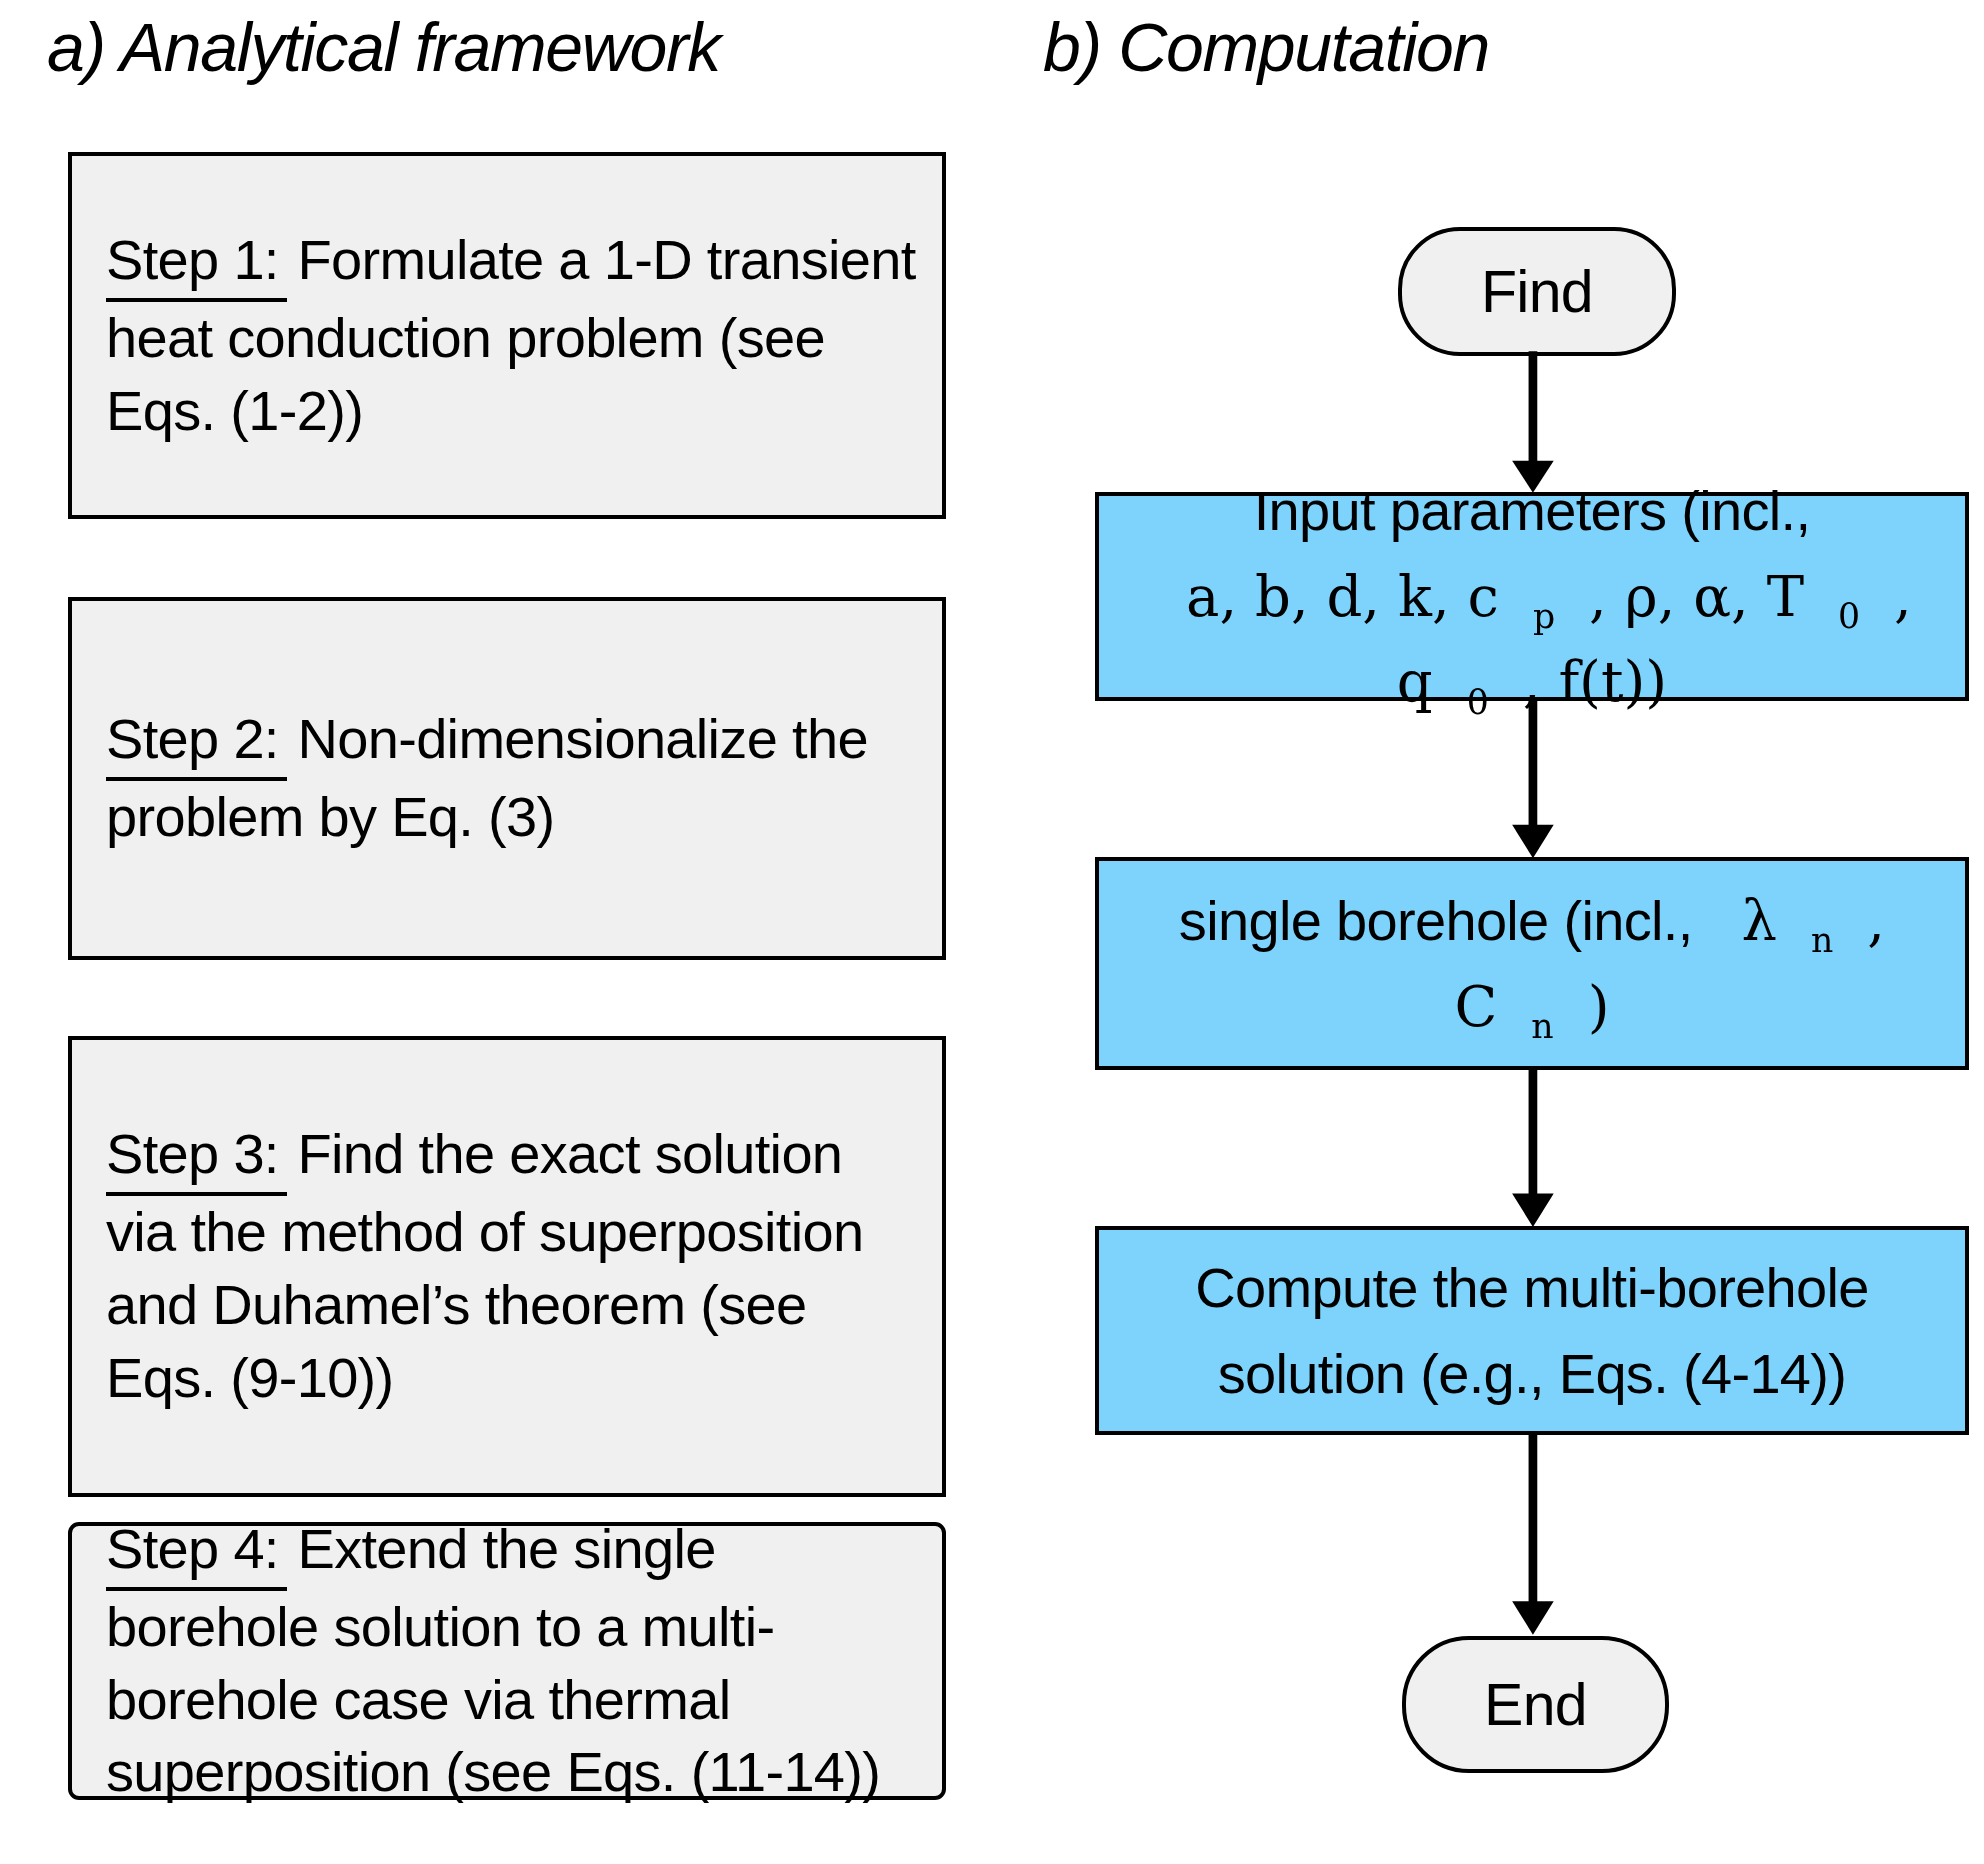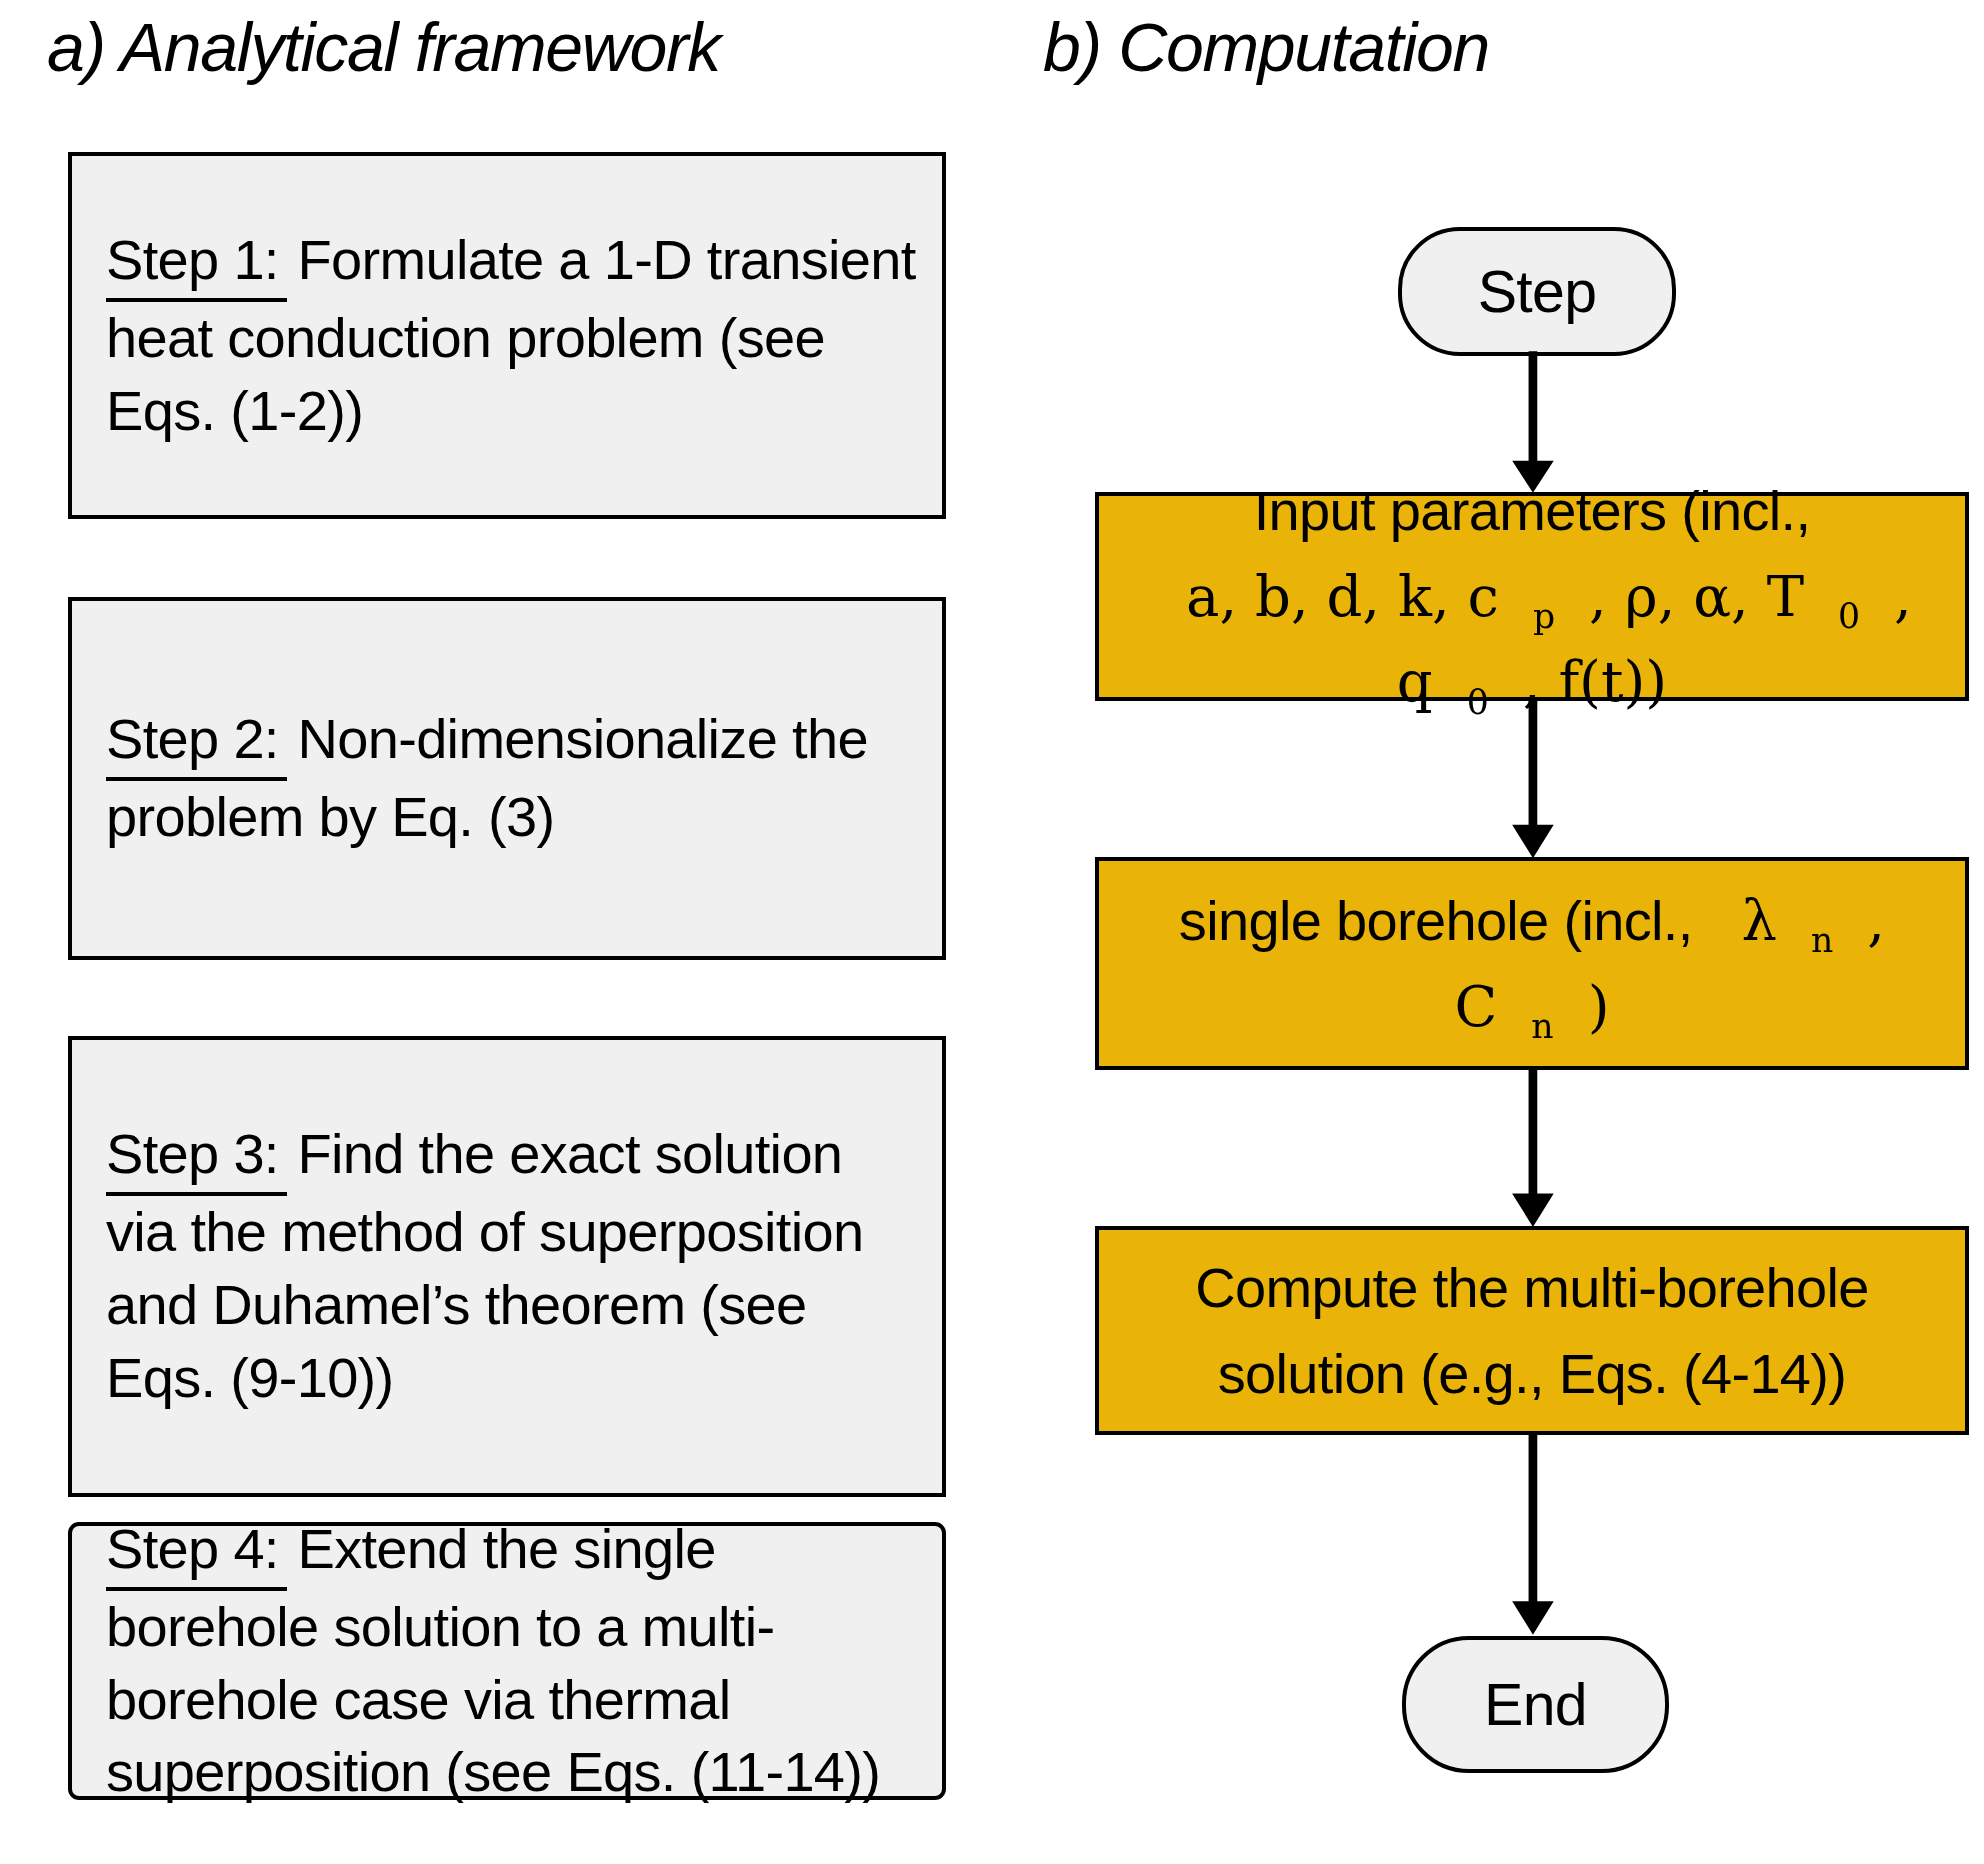--- a/index.html
+++ b/index.html
@@ -30,21 +30,21 @@
   .step-text{margin:0;}
   .step-label{
     font-weight:normal;display:inline-block;
     border-bottom:4.7px solid #000;
     padding-right:8px;margin-right:10.7px;padding-bottom:1.3px;
   }
 
   
   .flow-box{
     position:absolute;left:1095px;width:874px;
-    background:#eab308;border:4.7px solid #000;box-sizing:border-box;
+    background:#7dd3fc;border:4.7px solid #000;box-sizing:border-box;
     display:flex;flex-direction:column;justify-content:center;
     text-align:center;font-size:56px;line-height:1.53;letter-spacing:-0.012em;
   }
   #flow-box-input{top:492px;height:209px;}
   #flow-box-exact{top:857px;height:213px;}
   #flow-box-multi{top:1226px;height:209px;}
 
   .terminal{
     position:absolute;background:#f0f0f0;border:4.7px solid #000;
     box-sizing:border-box;display:flex;align-items:center;justify-content:center;
@@ -76,21 +76,21 @@
     <p class="step-text"><span class="step-label">Step 2:</span><span>Non-dimensionalize the problem by Eq. (3)</span></p>
   </div>
   <div class="step-box" id="step-box-3">
     <p class="step-text"><span class="step-label">Step 3:</span><span>Find the exact solution via the method of superposition and Duhamel’s theorem (see Eqs. (9-10))</span></p>
   </div>
   <div class="step-box" id="step-box-4">
     <p class="step-text"><span class="step-label">Step 4:</span><span>Extend the single borehole solution to a multi-borehole case via thermal superposition (see Eqs. (11-14))</span></p>
   </div>
 
   <div class="terminal" id="terminal-start">
-    <span>Step</span>
+    <span>Find</span>
   </div>
 
   <div class="flow-box" id="flow-box-input">
     <div class="flow-line"><span>Input parameters (incl.,</span></div>
     <div class="flow-line"><span class="math">a, b, d, k, c</span><sub class="math">p</sub><span class="math">, ρ, α, T</span><sub class="math">0</sub><span class="math">, q</span><sub class="math">0</sub><span class="math">, f(t))</span></div>
   </div>
 
   <div class="flow-box" id="flow-box-exact">
     <div class="flow-line"><span>single borehole (incl., </span><span class="math">λ</span><sub class="math">n</sub><span class="math">, C</span><sub class="math">n</sub><span class="math">)</span></div>
   </div>

